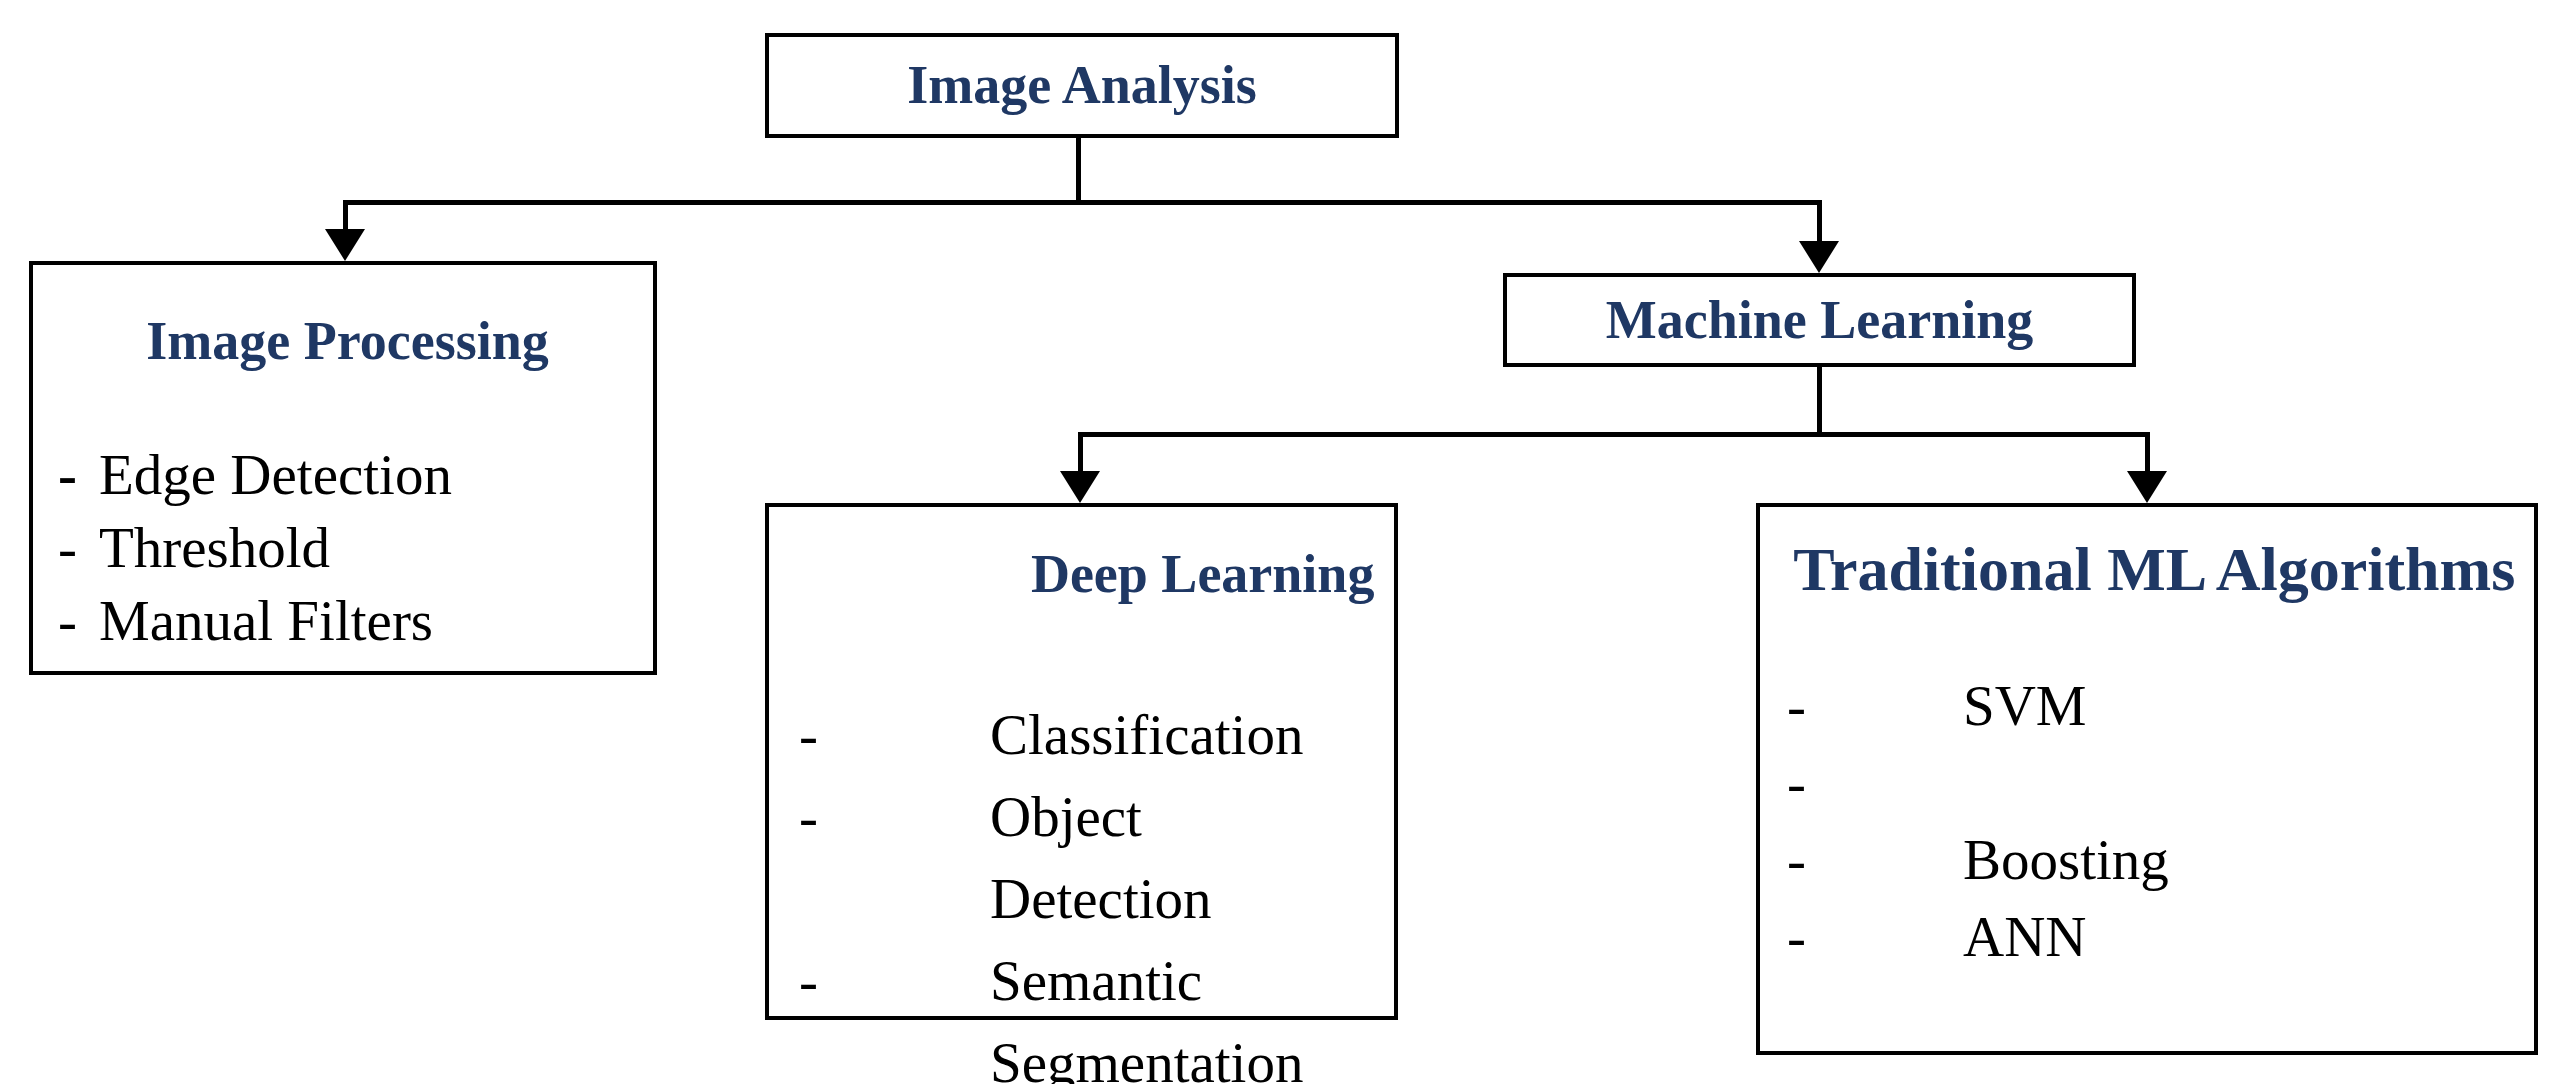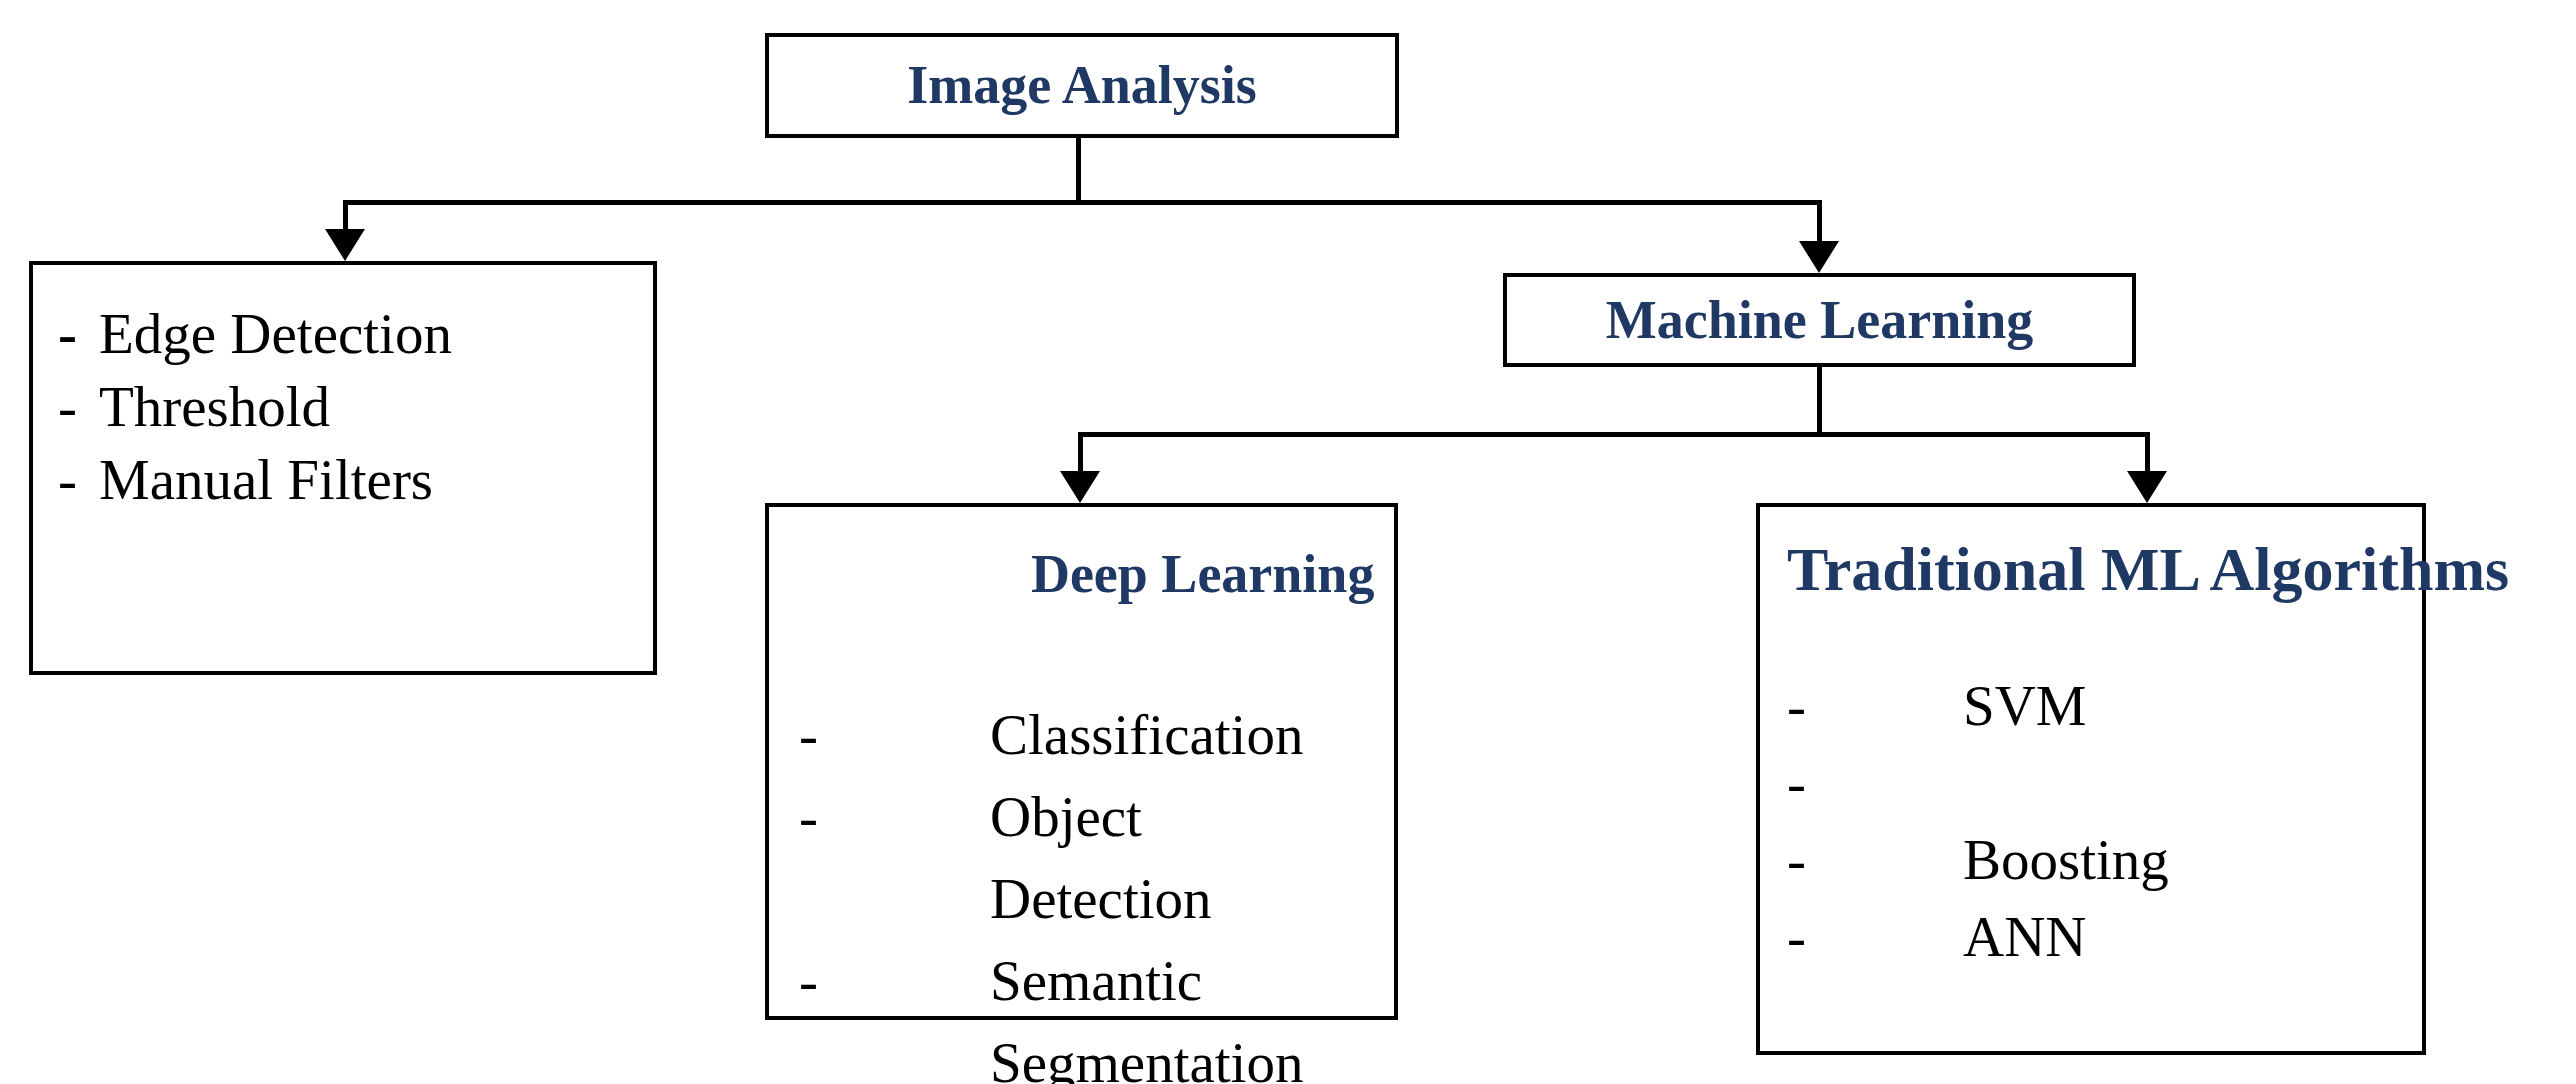--- a/index.html
+++ b/index.html
@@ -24,21 +24,21 @@
     text-align: center;
     white-space: nowrap;
     line-height: 89px;
   }
   .center-box { display: flex; align-items: center; justify-content: center; }
 
   #node-image-analysis   { left: 765px;  top: 33px;  width: 634px; height: 105px; }
   #node-image-processing { left: 29px;   top: 261px; width: 628px; height: 414px; padding: 32px 16px 0 25px; }
   #node-machine-learning { left: 1503px; top: 273px; width: 633px; height: 94px; }
   #node-deep-learning    { left: 765px;  top: 503px; width: 633px; height: 517px; padding: 23px 19.6px 0 30px; }
-  #node-traditional-ml   { left: 1756px; top: 503px; width: 670px; height: 552px; padding: 18px 12.5px 0 27px; }
+  #node-traditional-ml   { left: 1756px; top: 503px; width: 782px; height: 552px; padding: 18px 12.5px 0 27px; }
 
   .items {
     list-style: none;
     margin: 0; padding: 0;
     font-size: 57px;
     color: var(--body-color, #000000);
   }
   .item { display: flex; align-items: flex-start; }
   .dash { flex: 0 0 auto; }
   .txt  { flex: 1 1 auto; }
@@ -92,20 +92,21 @@
   </div>
 
   <div class="v-line" id="conn1-stub"></div>
   <div class="h-line" id="conn1-span"></div>
   <div class="v-line" id="conn1-dropL"></div>
   <div class="arrowhead-down" id="conn1-arwL"></div>
   <div class="v-line" id="conn1-dropR"></div>
   <div class="arrowhead-down" id="conn1-arwR"></div>
 
   <div class="node" id="node-image-processing">
+    <div class="node-title">Image Processing</div>
     <ul class="items">
       <li class="item">
         <span class="dash bold-dash">-</span>
         <span class="txt">Edge Detection</span>
       </li>
       <li class="item">
         <span class="dash">-</span>
         <span class="txt">Threshold</span>
       </li>
       <li class="item">

